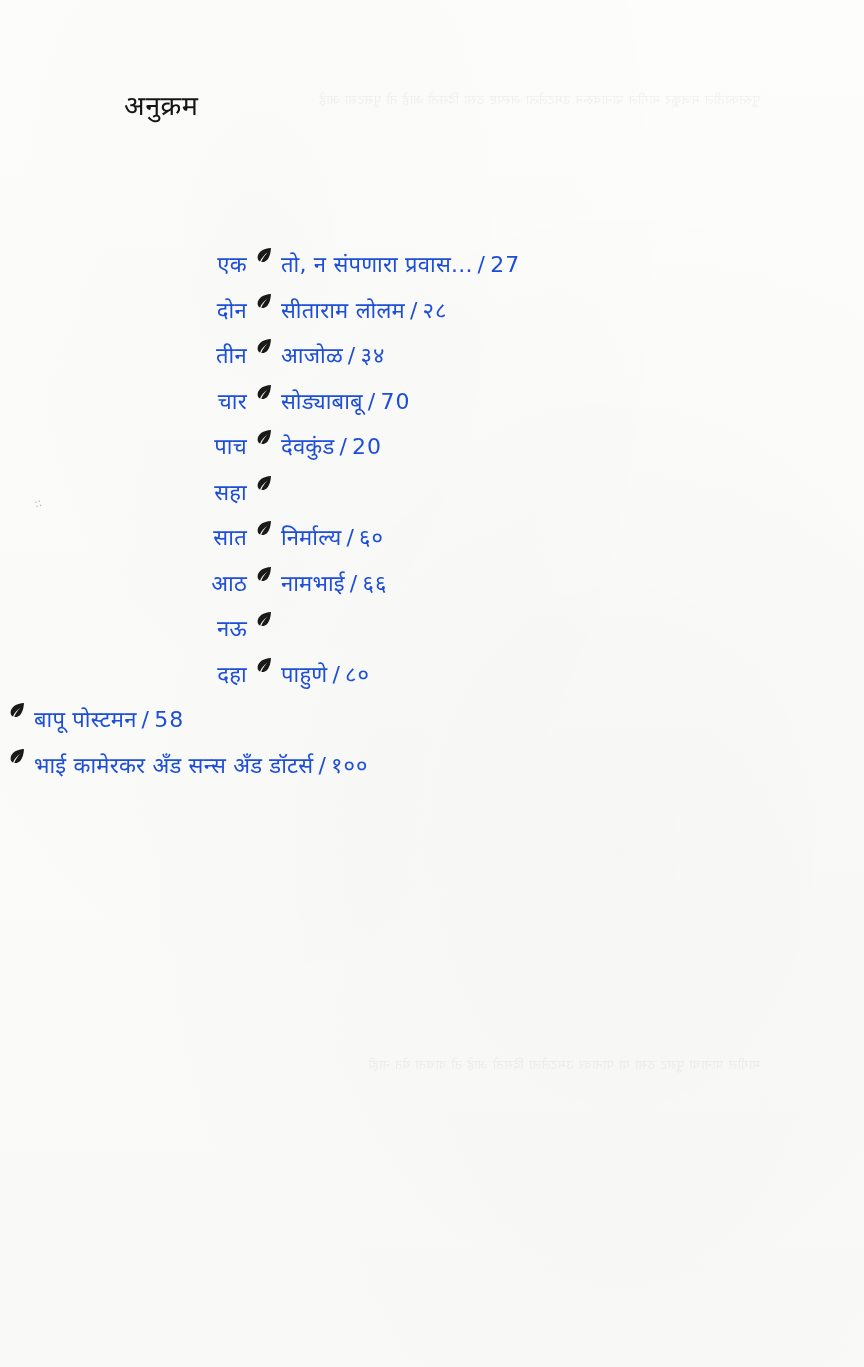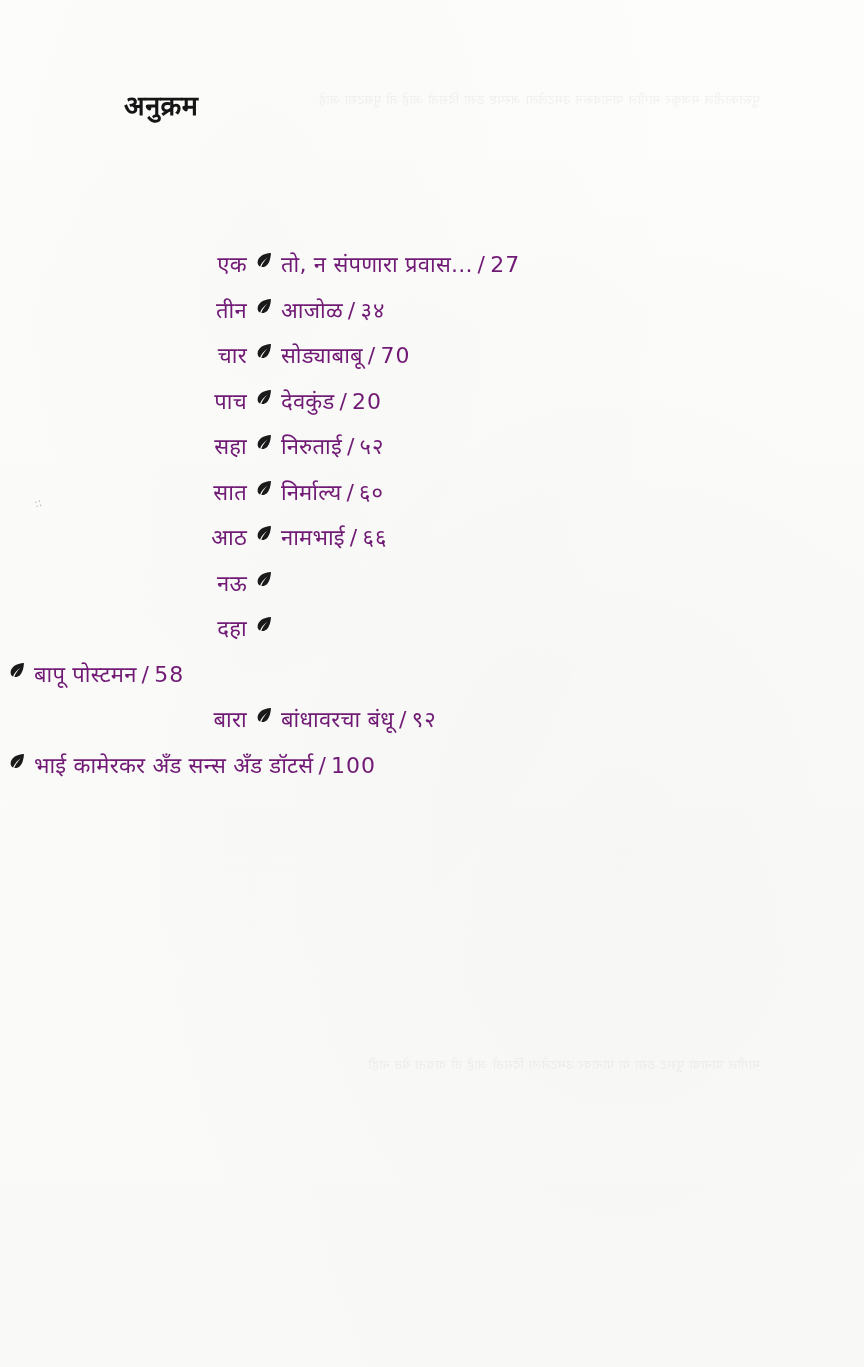--- a/index.html
+++ b/index.html
@@ -54,36 +54,36 @@
     color: rgba(40,40,40,0.30);
     font-size: 11px;
     transform: rotate(-16deg);
     pointer-events: none;
   }
   .title {
     position: absolute;
     left: 124px;
     top: 86px;
     font-size: 27px;
-    font-weight: 700;
+    font-weight: 400;
     letter-spacing: 0.5px;
     color: #151515;
   }
   .toc {
     position: absolute;
     left: 0;
     top: 248px;
     width: 864px;
   }
   .toc-row {
     display: flex;
-    align-items: center;
+    align-items: flex-start;
     margin-bottom: 15.5px;
     font-size: 22px;
-    color: #701a75;
+    color: #1d4ed8;
   }
   .toc-num {
     width: 247px;
     text-align: right;
     padding-right: 0;
     flex: 0 0 auto;
     letter-spacing: 0.3px;
   }
   .leaf {
     flex: 0 0 auto;
@@ -117,20 +117,29 @@
     <div class="toc-row">
       <span class="toc-num">एक</span>
       <span class="leaf">
         <svg width="20" height="20" viewBox="0 0 20 20" aria-hidden="true">
           <path d="M17 3 C9 3.5 4 7 3.6 12.2 C3.45 14.3 4.6 15.9 6.1 16.6 C7 14 9.6 10.2 13.6 7.6 C10.6 10.6 8.3 14 7.3 17 C11.8 17.6 16.2 14.4 17 3 Z" fill="#1a1a1a"></path>
         </svg>
       </span>
       <span class="toc-title"><span>तो, न संपणारा प्रवास...</span><span class="sep">/</span><span class="page-no">27</span></span>
     </div>
     <div class="toc-row">
+      <span class="toc-num">दोन</span>
+      <span class="leaf">
+        <svg width="20" height="20" viewBox="0 0 20 20" aria-hidden="true">
+          <path d="M17 3 C9 3.5 4 7 3.6 12.2 C3.45 14.3 4.6 15.9 6.1 16.6 C7 14 9.6 10.2 13.6 7.6 C10.6 10.6 8.3 14 7.3 17 C11.8 17.6 16.2 14.4 17 3 Z" fill="#1a1a1a"></path>
+        </svg>
+      </span>
+      <span class="toc-title"><span>सीताराम लोलम</span><span class="sep">/</span><span class="page-no">२८</span></span>
+    </div>
+    <div class="toc-row">
       <span class="toc-num">तीन</span>
       <span class="leaf">
         <svg width="20" height="20" viewBox="0 0 20 20" aria-hidden="true">
           <path d="M17 3 C9 3.5 4 7 3.6 12.2 C3.45 14.3 4.6 15.9 6.1 16.6 C7 14 9.6 10.2 13.6 7.6 C10.6 10.6 8.3 14 7.3 17 C11.8 17.6 16.2 14.4 17 3 Z" fill="#1a1a1a"></path>
         </svg>
       </span>
       <span class="toc-title"><span>आजोळ</span><span class="sep">/</span><span class="page-no">३४</span></span>
     </div>
     <div class="toc-row">
       <span class="toc-num">चार</span>
@@ -150,21 +159,20 @@
       </span>
       <span class="toc-title"><span>देवकुंड</span><span class="sep">/</span><span class="page-no">20</span></span>
     </div>
     <div class="toc-row">
       <span class="toc-num">सहा</span>
       <span class="leaf">
         <svg width="20" height="20" viewBox="0 0 20 20" aria-hidden="true">
           <path d="M17 3 C9 3.5 4 7 3.6 12.2 C3.45 14.3 4.6 15.9 6.1 16.6 C7 14 9.6 10.2 13.6 7.6 C10.6 10.6 8.3 14 7.3 17 C11.8 17.6 16.2 14.4 17 3 Z" fill="#1a1a1a"></path>
         </svg>
       </span>
-      <span class="toc-title"><span>निरुताई</span><span class="sep">/</span><span class="page-no">५२</span></span>
     </div>
     <div class="toc-row">
       <span class="toc-num">सात</span>
       <span class="leaf">
         <svg width="20" height="20" viewBox="0 0 20 20" aria-hidden="true">
           <path d="M17 3 C9 3.5 4 7 3.6 12.2 C3.45 14.3 4.6 15.9 6.1 16.6 C7 14 9.6 10.2 13.6 7.6 C10.6 10.6 8.3 14 7.3 17 C11.8 17.6 16.2 14.4 17 3 Z" fill="#1a1a1a"></path>
         </svg>
       </span>
       <span class="toc-title"><span>निर्माल्य</span><span class="sep">/</span><span class="page-no">६०</span></span>
     </div>
@@ -185,39 +193,31 @@
         </svg>
       </span>
     </div>
     <div class="toc-row">
       <span class="toc-num">दहा</span>
       <span class="leaf">
         <svg width="20" height="20" viewBox="0 0 20 20" aria-hidden="true">
           <path d="M17 3 C9 3.5 4 7 3.6 12.2 C3.45 14.3 4.6 15.9 6.1 16.6 C7 14 9.6 10.2 13.6 7.6 C10.6 10.6 8.3 14 7.3 17 C11.8 17.6 16.2 14.4 17 3 Z" fill="#1a1a1a"></path>
         </svg>
       </span>
+      <span class="toc-title"><span>पाहुणे</span><span class="sep">/</span><span class="page-no">८०</span></span>
     </div>
     <div class="toc-row">
       <span class="leaf">
         <svg width="20" height="20" viewBox="0 0 20 20" aria-hidden="true">
           <path d="M17 3 C9 3.5 4 7 3.6 12.2 C3.45 14.3 4.6 15.9 6.1 16.6 C7 14 9.6 10.2 13.6 7.6 C10.6 10.6 8.3 14 7.3 17 C11.8 17.6 16.2 14.4 17 3 Z" fill="#1a1a1a"></path>
         </svg>
       </span>
       <span class="toc-title"><span>बापू पोस्टमन</span><span class="sep">/</span><span class="page-no">58</span></span>
     </div>
     <div class="toc-row">
-      <span class="toc-num">बारा</span>
-      <span class="leaf">
-        <svg width="20" height="20" viewBox="0 0 20 20" aria-hidden="true">
-          <path d="M17 3 C9 3.5 4 7 3.6 12.2 C3.45 14.3 4.6 15.9 6.1 16.6 C7 14 9.6 10.2 13.6 7.6 C10.6 10.6 8.3 14 7.3 17 C11.8 17.6 16.2 14.4 17 3 Z" fill="#1a1a1a"></path>
-        </svg>
-      </span>
-      <span class="toc-title"><span>बांधावरचा बंधू</span><span class="sep">/</span><span class="page-no">९२</span></span>
-    </div>
-    <div class="toc-row">
-      <span class="leaf">
-        <svg width="20" height="20" viewBox="0 0 20 20" aria-hidden="true">
-          <path d="M17 3 C9 3.5 4 7 3.6 12.2 C3.45 14.3 4.6 15.9 6.1 16.6 C7 14 9.6 10.2 13.6 7.6 C10.6 10.6 8.3 14 7.3 17 C11.8 17.6 16.2 14.4 17 3 Z" fill="#1a1a1a"></path>
-        </svg>
-      </span>
-      <span class="toc-title"><span>भाई कामेरकर अँड सन्स अँड डॉटर्स</span><span class="sep">/</span><span class="page-no">100</span></span>
+      <span class="leaf">
+        <svg width="20" height="20" viewBox="0 0 20 20" aria-hidden="true">
+          <path d="M17 3 C9 3.5 4 7 3.6 12.2 C3.45 14.3 4.6 15.9 6.1 16.6 C7 14 9.6 10.2 13.6 7.6 C10.6 10.6 8.3 14 7.3 17 C11.8 17.6 16.2 14.4 17 3 Z" fill="#1a1a1a"></path>
+        </svg>
+      </span>
+      <span class="toc-title"><span>भाई कामेरकर अँड सन्स अँड डॉटर्स</span><span class="sep">/</span><span class="page-no">१००</span></span>
     </div>
   </div>
 
 </body></html>

